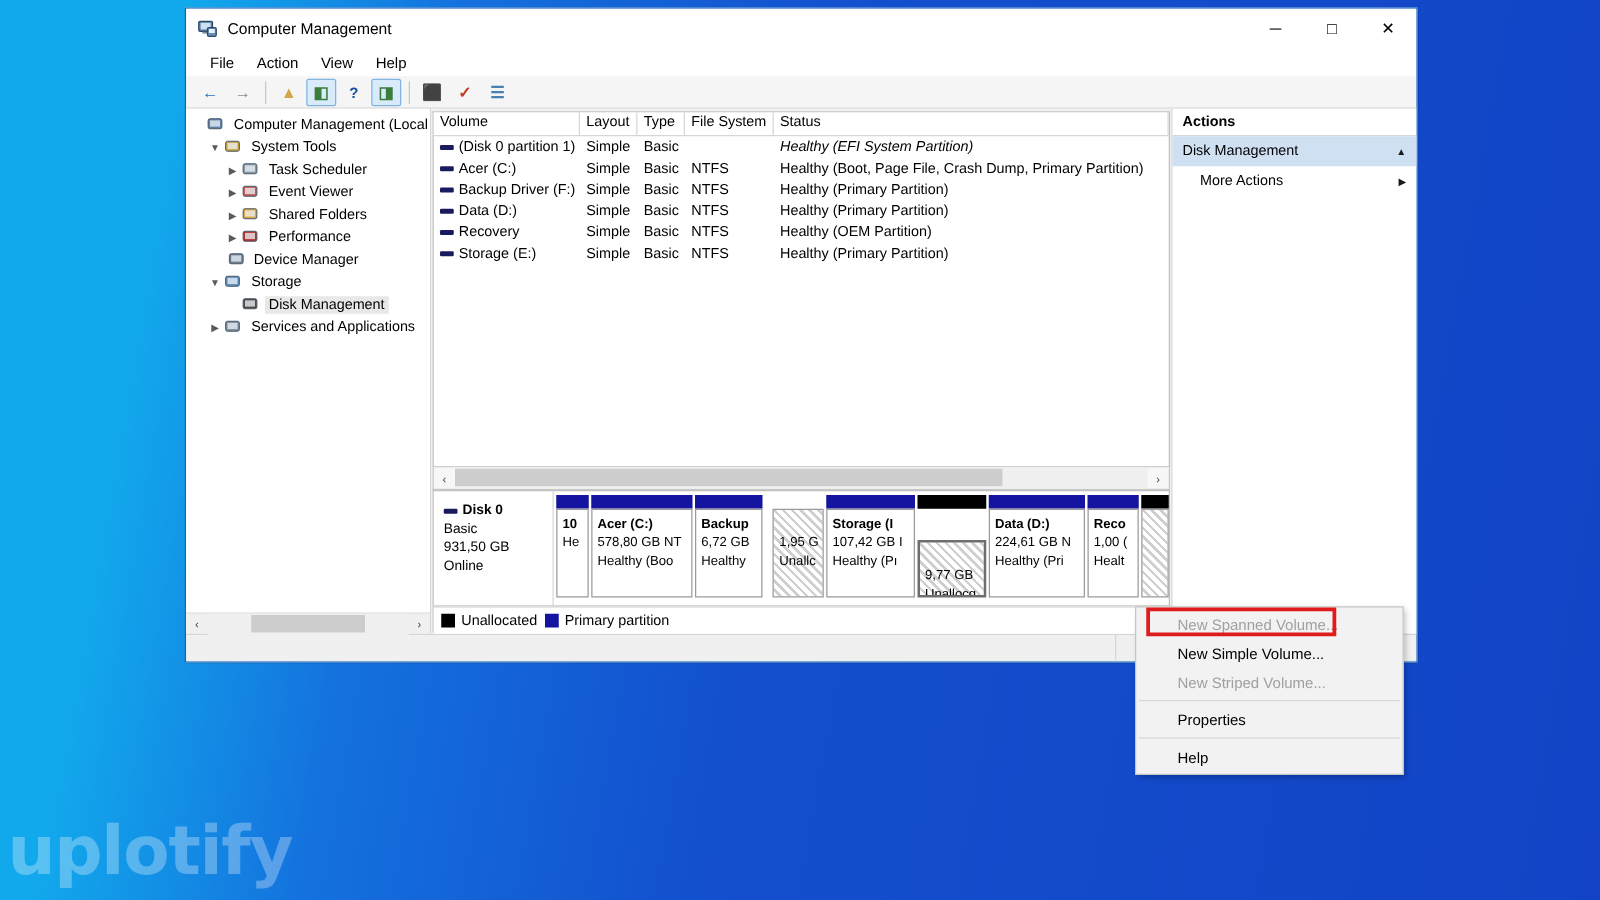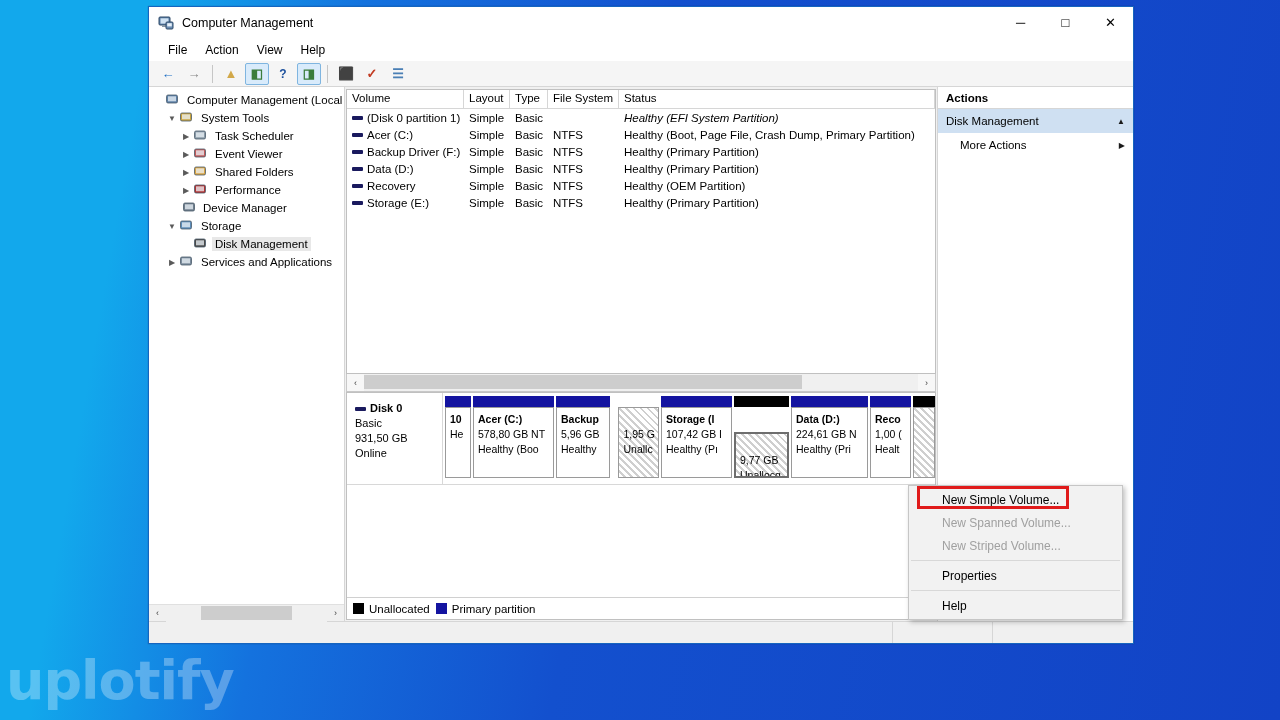--- a/index.html
+++ b/index.html
@@ -22,21 +22,21 @@
     color: rgba(255,255,255,0.30);
     letter-spacing: -1px;
     font-family: "DejaVu Sans", sans-serif;
     z-index: 0;
   }
 
   
   #window {
     position: absolute;
     left: 148px; top: 6px;
-    width: 986px; height: 638px;
+    width: 986px; height: 524px;
     background: #ffffff;
     border: 1px solid #1565c0;
     display: flex; flex-direction: column;
     z-index: 5;
     box-shadow: 0 0 1px rgba(0,0,0,.3);
   }
 
   
   #titlebar {
     height: 31px;
@@ -538,21 +538,21 @@
                 <div class="pbody">
                   <div class="l1">Acer  (C:)</div>
                   <div>578,80 GB NT</div>
                   <div>Healthy (Boo</div>
                 </div>
               </div>
               <div class="part primary" style="width: 54px; flex: 0 0 54px;">
                 <div class="cap"></div>
                 <div class="pbody">
                   <div class="l1">Backup</div>
-                  <div>5,96 GB</div>
+                  <div>6,72 GB</div>
                   <div>Healthy</div>
                 </div>
               </div>
               <div class="part unalloc" style="width: 47px; flex: 0 0 47px; align-items: flex-end;">
                 <div class="cap"></div>
                 <div class="pbody">
                   <div class="l1">&nbsp;</div>
                   <div>1,95 G</div>
                   <div>Unallc</div>
                 </div>
@@ -632,22 +632,22 @@
 
   </div>
 
   <div id="statusbar">
     <div class="sb-cell" style="flex:1"></div>
     <div class="sb-cell" style="width:100px"></div>
     <div style="width:140px"></div>
   </div>
 
   <div id="ctx-menu">
+      <div class="ctx-item disabled">New Spanned Volume...</div>
       <div class="ctx-item">New Simple Volume...</div>
-      <div class="ctx-item disabled">New Spanned Volume...</div>
       <div class="ctx-item disabled">New Striped Volume...</div>
       <div class="ctx-sep"></div>
       <div class="ctx-item">Properties</div>
       <div class="ctx-sep"></div>
       <div class="ctx-item">Help</div>
     </div>
   <div id="ctx-highlight" style="border-color: rgb(224, 27, 27);"></div>
 
 </div>
 

